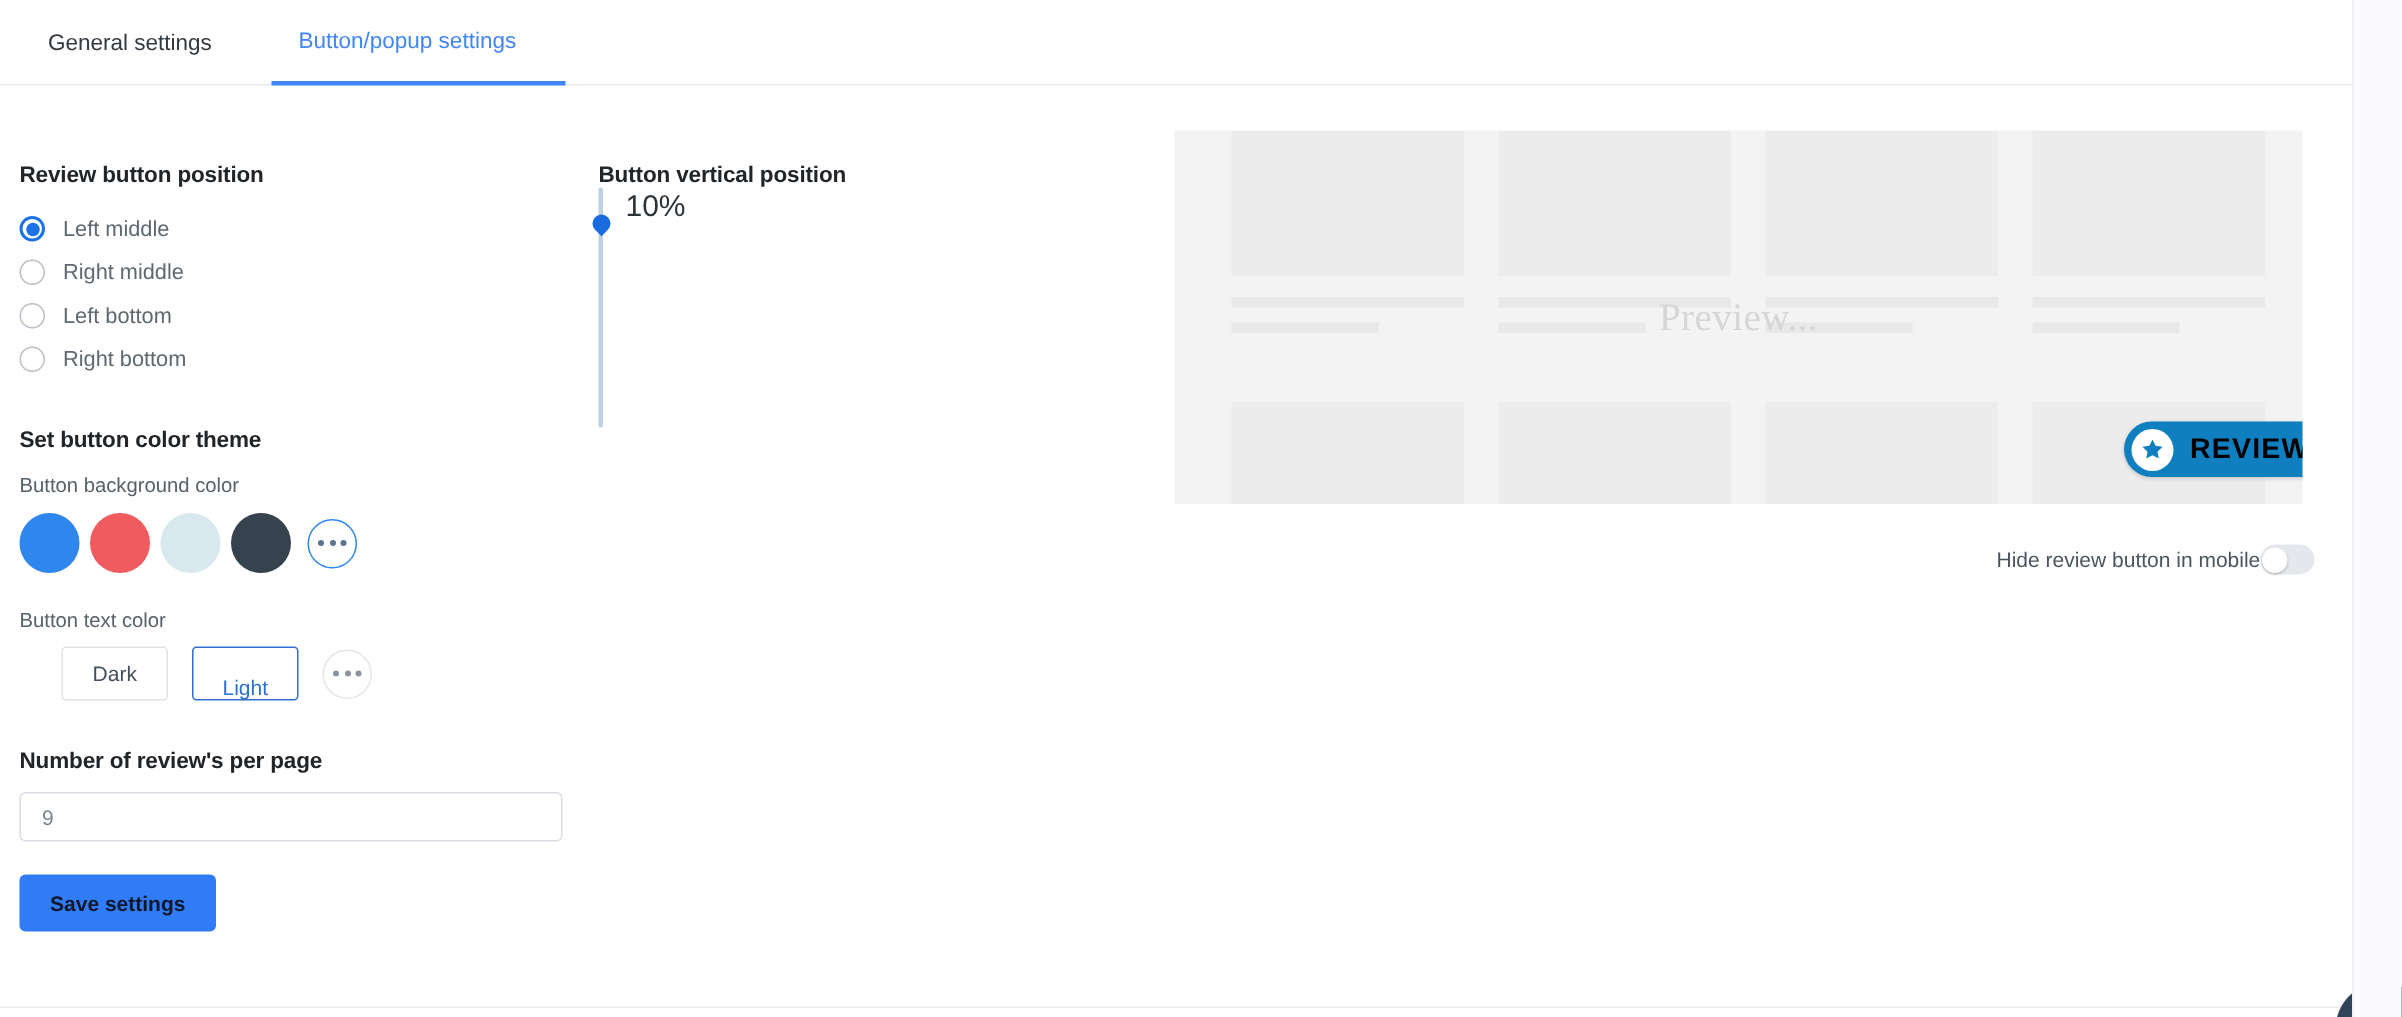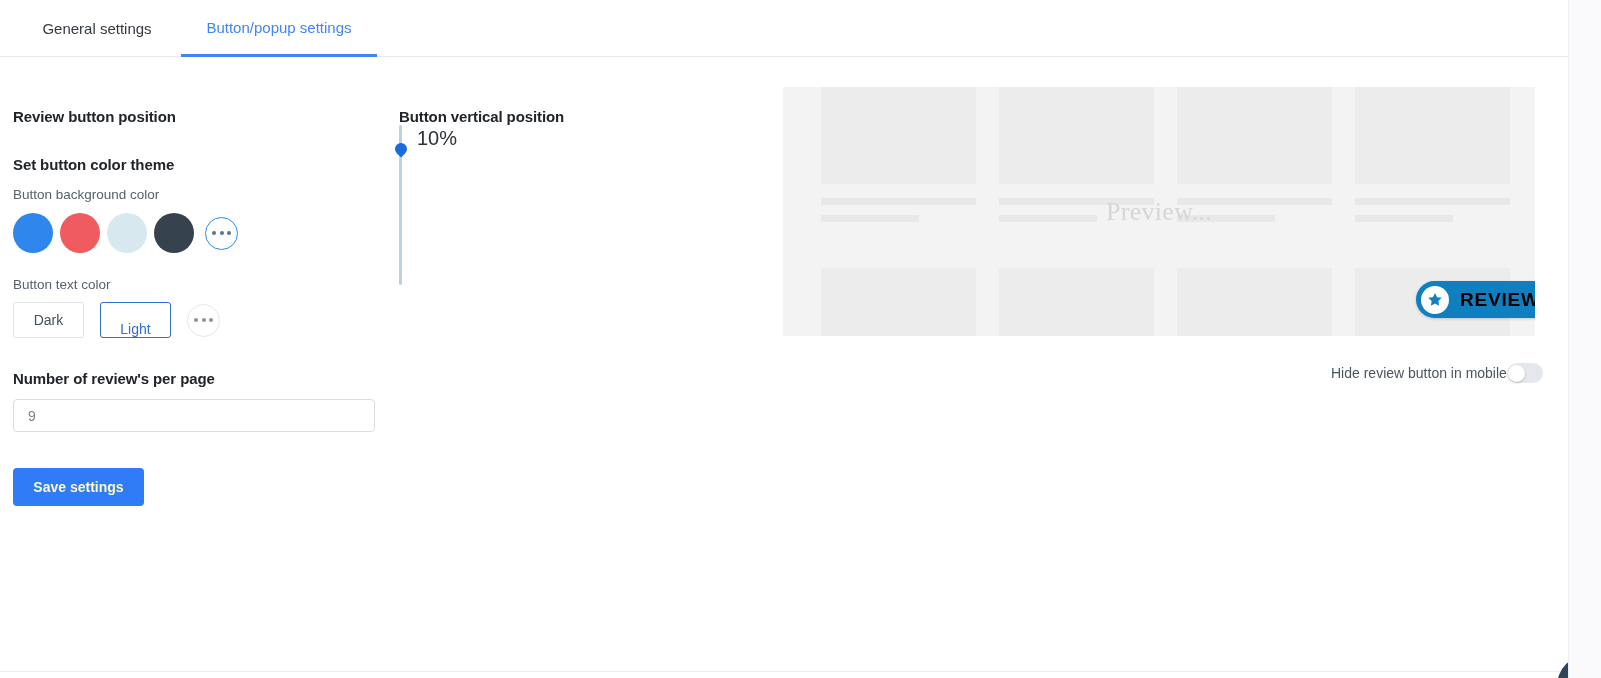--- a/index.html
+++ b/index.html
@@ -22,21 +22,21 @@
     background: #c6c6cf; border-radius: 5px;
   }
 
   
   .tabbar {
     position: absolute; top: 0; left: 0; width: 1568px; height: 57px;
     border-bottom: 1px solid #e8e8ee; background: #fff;
   }
   .tab {
     position: absolute; top: 0; height: 57px;
-    display: flex; align-items: center; justify-content: center;
+    display: flex; align-items: center; 
     font-size: 15px; cursor: pointer; color: #343a40;
     padding: 0 18px;
   }
   .tab.general { left: 14px; width: 166px; }
   .tab.buttonpopup {
     left: 181px; width: 196px;
     color: #4285f4;
     border-bottom: 3px solid #4285f4;
   }
 
@@ -71,21 +71,21 @@
   }
   .swatch-more {
     width: 33px; height: 33px; border-radius: 50%;
     border: 1.5px solid #2f87ed; background: #fff;
     display: flex; align-items: center; justify-content: center;
     margin-left: 4px; cursor: pointer; flex: none;
   }
   .dots { display: flex; gap: 3.5px; }
   .dots i { width: 4px; height: 4px; border-radius: 50%; background: #5b7390; display: block; }
 
-  .text-color-row { display: flex; align-items: center; margin-top: 10px; }
+  .text-color-row { display: flex; align-items: center; margin-top: 10px; margin-left: 28px; }
   .tc-btn {
     height: 36px; min-width: 71px; padding: 0 16px;
     display: flex; align-items: center; justify-content: center;
     border: 1px solid #dfe3e8; border-radius: 3px; background: #fff;
     font-size: 14px; color: #454f5b; cursor: pointer; margin-right: 16px;
   }
   .tc-btn.selected { border: 1.6px solid #2f6fd0; color: #2f6fd0; align-items: flex-end; }
   .tc-more {
     width: 33px; height: 33px; border-radius: 50%;
     border: 1.2px solid #e3e6ea; background: #fff;
@@ -95,23 +95,23 @@
 
   .num-input {
     margin-top: 12px; width: 362px; height: 33px;
     border: 1px solid #d8dde3; border-radius: 4px;
     padding: 0 14px; font-size: 14px; color: #7a838d;
     font-family: "Liberation Sans", sans-serif; background: #fff;
     display: flex; align-items: center;
   }
 
   .save-btn {
-    margin-top: 36px; width: 131px; height: 38px;
+    margin-top: 22px; width: 131px; height: 38px;
     background: #2f7cf6; border: none; border-radius: 4px;
-    color: #fef9c3; font-size: 14px; font-weight: bold;
+    color: #0f172a; font-size: 14px; font-weight: bold;
     cursor: pointer; font-family: "Liberation Sans", sans-serif;
     display: flex; align-items: center; justify-content: center;
   }
 
   
   .col-mid { position: absolute; left: 399px; top: 86px; width: 330px; }
   .slider-wrap { position: relative; height: 160px; }
   .slider-track {
     position: absolute; left: 0; top: 0; width: 3px; height: 160px;
     background: #bed1e2; border-radius: 2px;
@@ -201,20 +201,38 @@
     </div>
     <div class="tab buttonpopup">
       <span>Button/popup settings</span>
     </div>
   </div>
 
   <div class="col-left">
 
     <div class="section-title">Review button position</div>
 
+    <div class="radio-list">
+      <div class="radio-row">
+        <span class="radio checked"></span>
+        <span class="radio-label">Left middle</span>
+      </div>
+      <div class="radio-row">
+        <span class="radio"></span>
+        <span class="radio-label">Right middle</span>
+      </div>
+      <div class="radio-row">
+        <span class="radio"></span>
+        <span class="radio-label">Left bottom</span>
+      </div>
+      <div class="radio-row">
+        <span class="radio"></span>
+        <span class="radio-label">Right bottom</span>
+      </div>
+    </div>
 
     <div class="section-title" style="margin-top:31px;">Set button color theme</div>
 
     <div class="sublabel" style="margin-top:14px;">Button background color</div>
 
     <div class="color-swatches">
       <span class="swatch" id="sw0" style="background: rgb(47, 135, 237);"></span>
       <span class="swatch" id="sw1" style="background: rgb(240, 91, 95);"></span>
       <span class="swatch" id="sw2" style="background: rgb(216, 232, 239);"></span>
       <span class="swatch" id="sw3" style="background: rgb(54, 67, 78);"></span>

